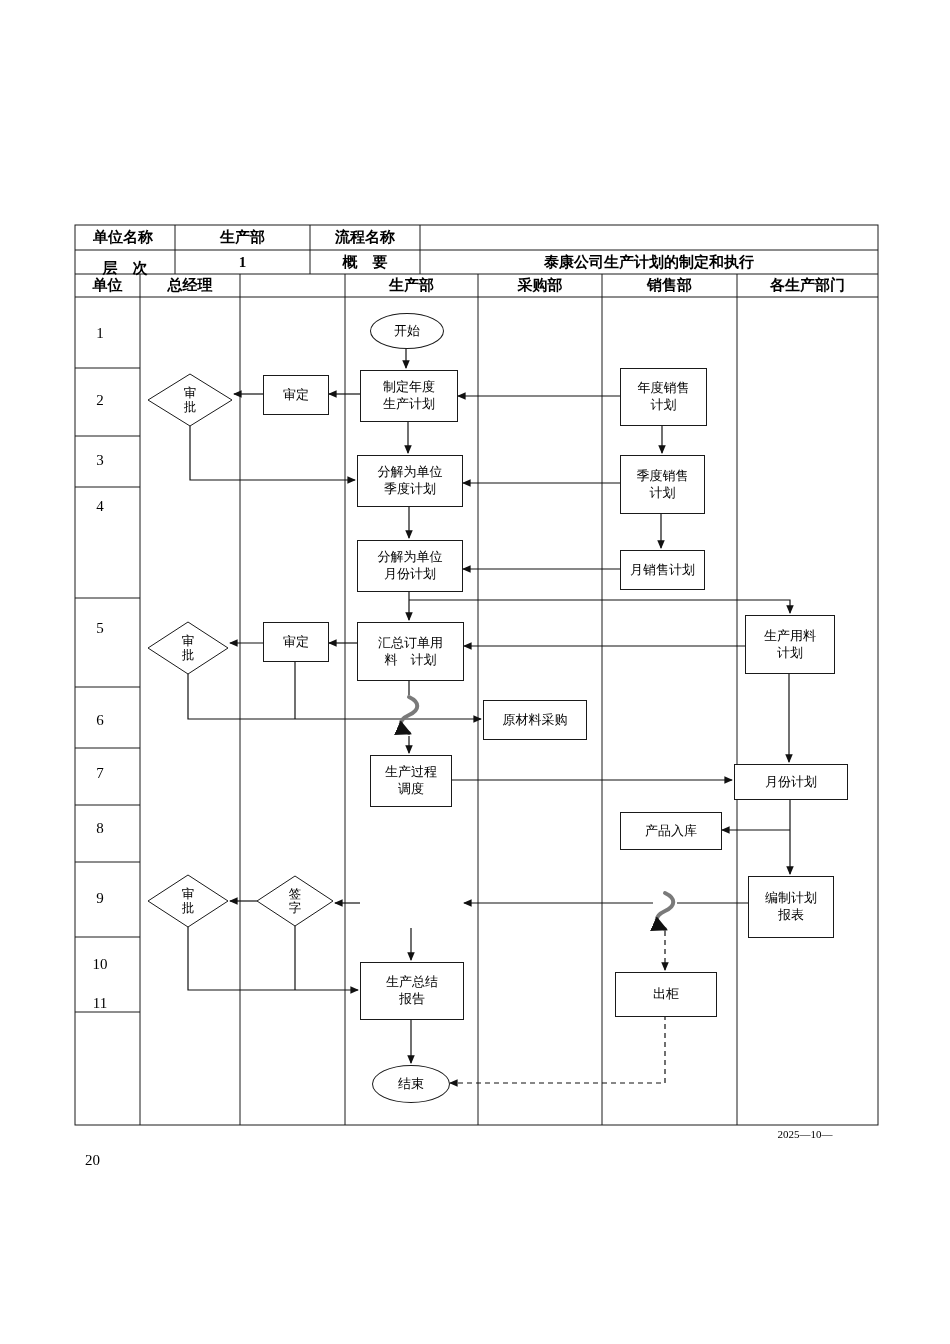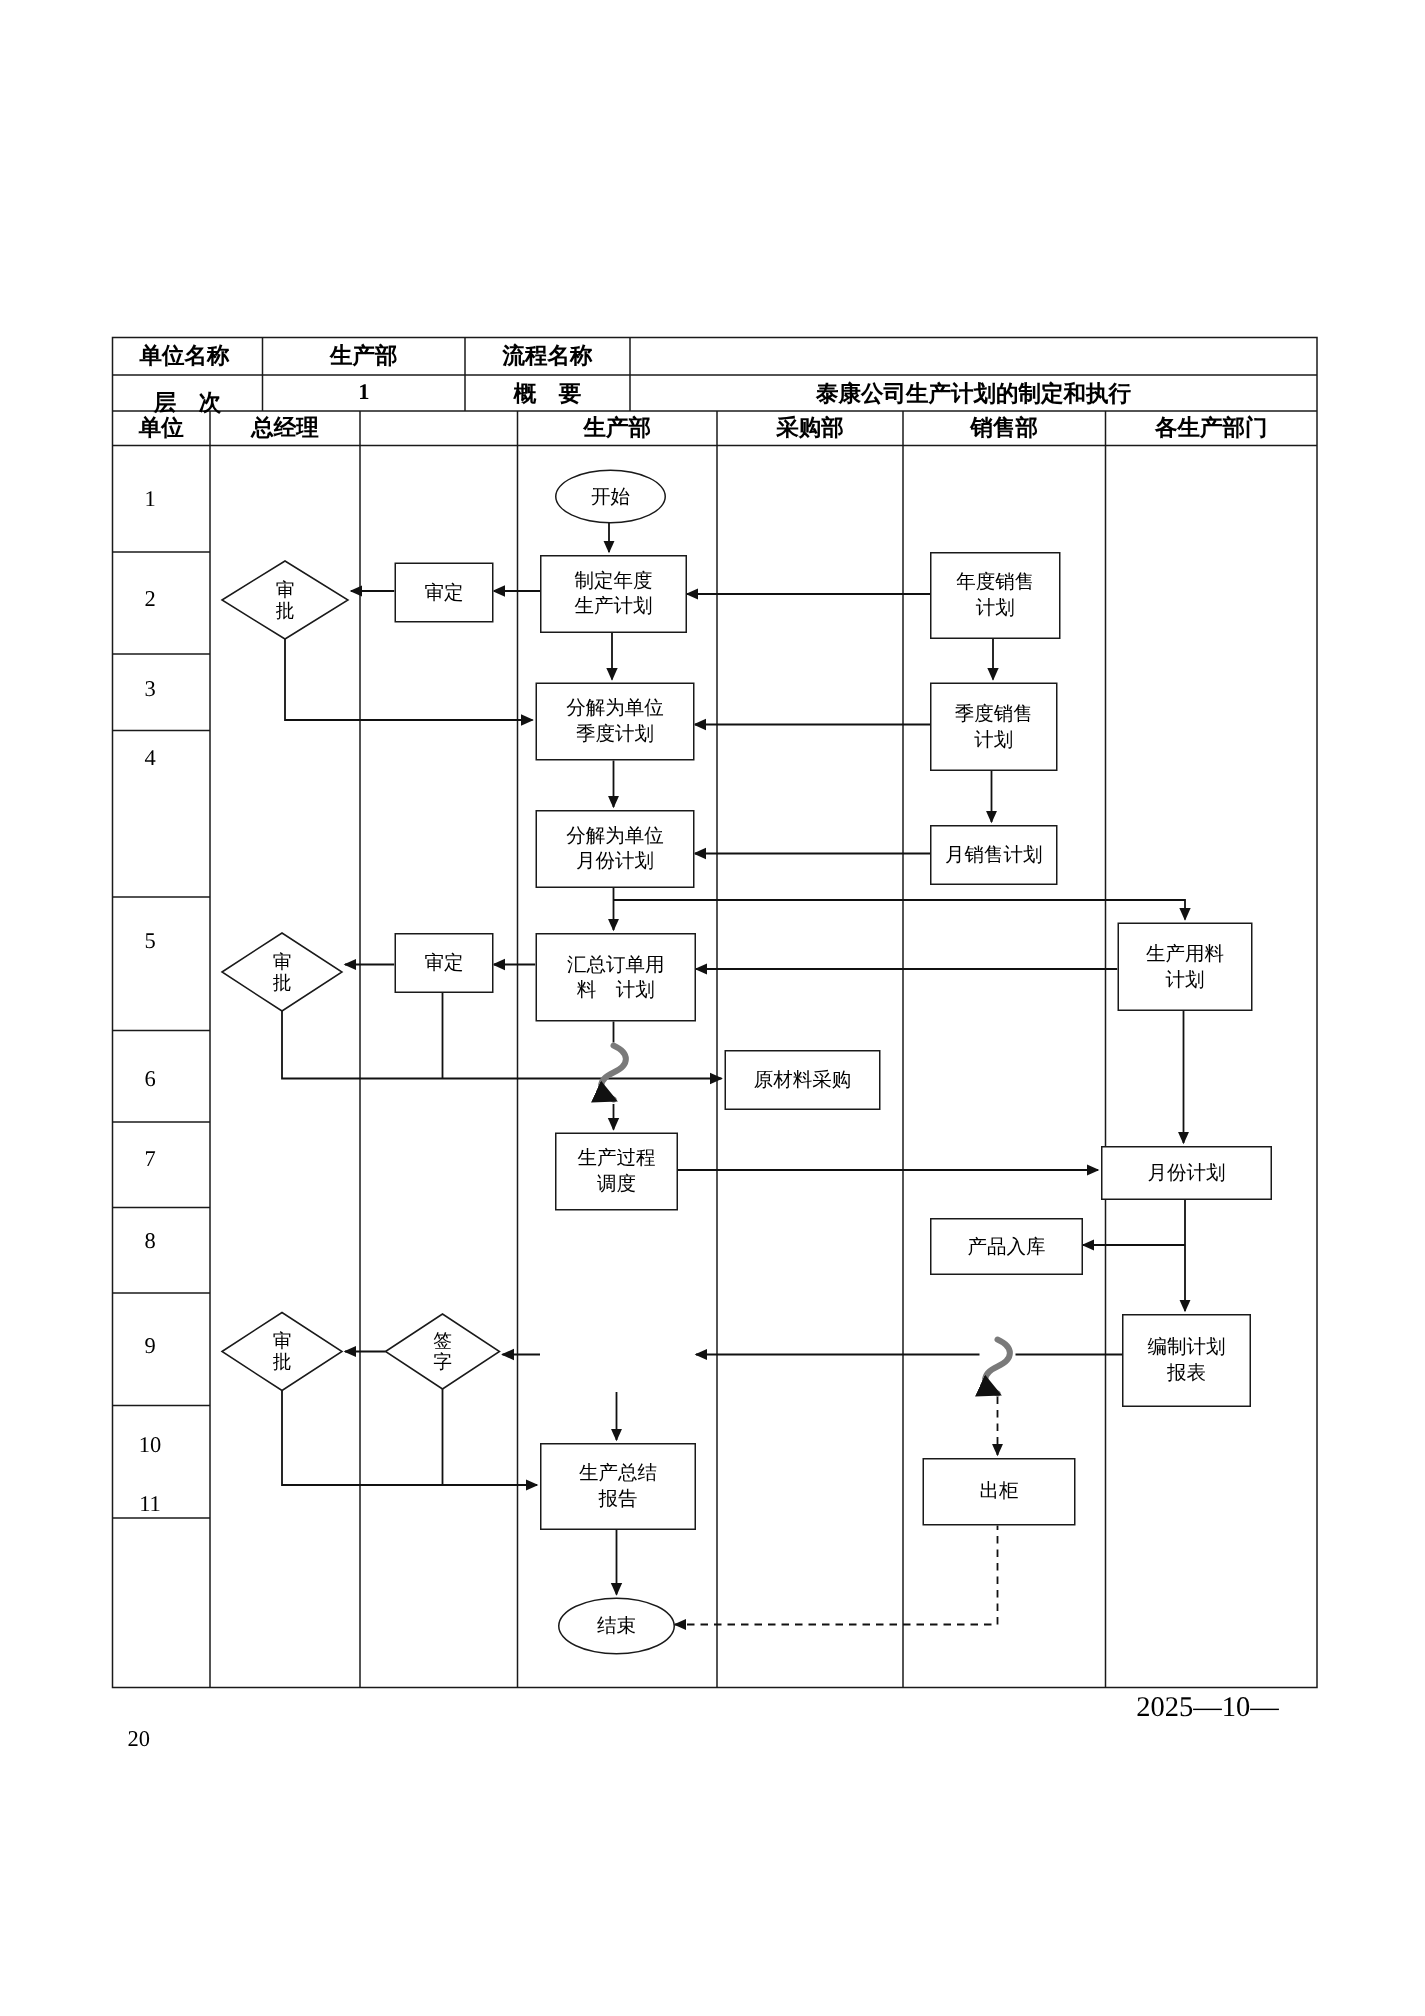--- a/index.html
+++ b/index.html
@@ -23,21 +23,21 @@
   .node {
     position:absolute; border:1px solid #1a1a1a; background:#fff;
     display:flex; align-items:center; justify-content:center;
     text-align:center; font-size:13px; line-height:1.3; white-space:pre-line;
   }
   .oval { border-radius:50%; }
   .dlabel {
     position:absolute; display:flex; align-items:center; justify-content:center;
     text-align:center; font-size:12.5px; line-height:1.15; white-space:pre-line;
   }
-  .footer-date { position:absolute; left:740px; top:1128px; width:130px; text-align:center; font-size:19px; }
+  .footer-date { position:absolute; left:740px; top:1128px; width:130px; text-align:center; font-size:11px; }
   .pagenum { position:absolute; left:85px; top:1152px; font-size:15px; }
 </style>
 </head>
 <body>
 
 <div class="page">
 
 
   <svg class="layer" width="950" height="1344">
     <defs>

